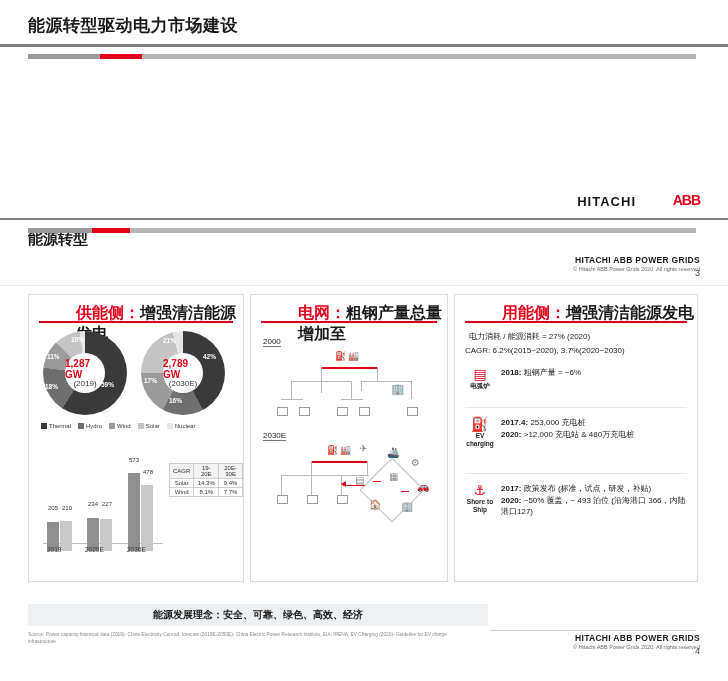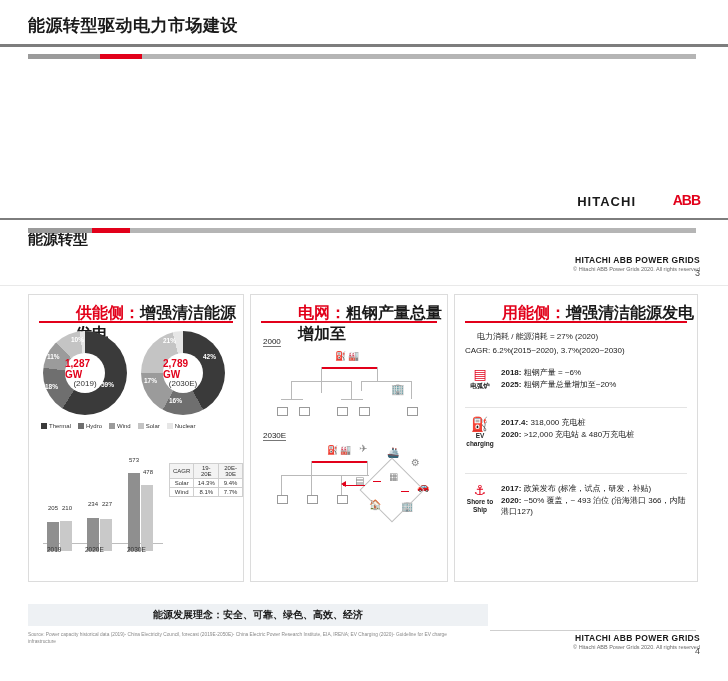--- a/index.html
+++ b/index.html
@@ -258,43 +258,42 @@
       <div class="rline" style="left:122px;top:186px;width:8px;height:1.2px;"></div>
       <div class="rline" style="left:150px;top:196px;width:8px;height:1.2px;"></div>
     </div>
 
     <div class="panel" style="left:454px;top:8px;width:242px;height:286px;">
       <div class="panel-head" style="position:absolute;left:10px;top:8px;">
         <span>用能侧：</span><span class="dark">增强清洁能源发电</span>
       </div>
       <div class="hr-red" style="position:absolute;left:10px;top:26px;width:222px;"></div>
 
-      <div class="rtxt" style="position:absolute;left:22px;top:36px;width:224px;">电力消耗 / 能源消耗 = 27% (2020)</div>
+      <div class="rtxt" style="position:absolute;left:14px;top:36px;width:224px;">电力消耗 / 能源消耗 = 27% (2020)</div>
       <div class="rtxt" style="position:absolute;left:10px;top:50px;width:224px;">CAGR: 6.2%(2015~2020), 3.7%(2020~2030)</div>
 
       <div class="rowi" style="left:10px;top:72px;width:224px;">
         <div class="ricon">
           <span>▤</span>
           <span class="cn">电弧炉</span>
         </div>
         <div style="flex:1">
           <div class="rtxt"><span class="ryear">2018:</span> <span>粗钢产量 = ~6%</span></div>
-          <div class="rtxt"><span class="ryear">2025:</span> <span>粗钢产量总量增加至~20%</span></div>
         </div>
       </div>
       <div class="gline" style="left:10px;top:112px;width:222px;height:1px;background:#e4e4e4;"></div>
 
       <div class="rowi" style="left:10px;top:122px;width:224px;">
         <div class="ricon">
           <span>⛽</span>
           <span class="cn">EV</span>
           <span class="en">charging</span>
         </div>
         <div style="flex:1">
-          <div class="rtxt"><span class="ryear">2017.4:</span> <span>318,000 充电桩</span></div>
+          <div class="rtxt"><span class="ryear">2017.4:</span> <span>253,000 充电桩</span></div>
           <div class="rtxt"><span class="ryear">2020:</span> <span>&gt;12,000 充电站 &amp; 480万充电桩</span></div>
         </div>
       </div>
       <div class="gline" style="left:10px;top:178px;width:222px;height:1px;background:#e4e4e4;"></div>
 
       <div class="rowi" style="left:10px;top:188px;width:224px;">
         <div class="ricon">
           <span>⚓</span>
           <span class="cn">Shore to</span>
           <span class="en">Ship</span>

